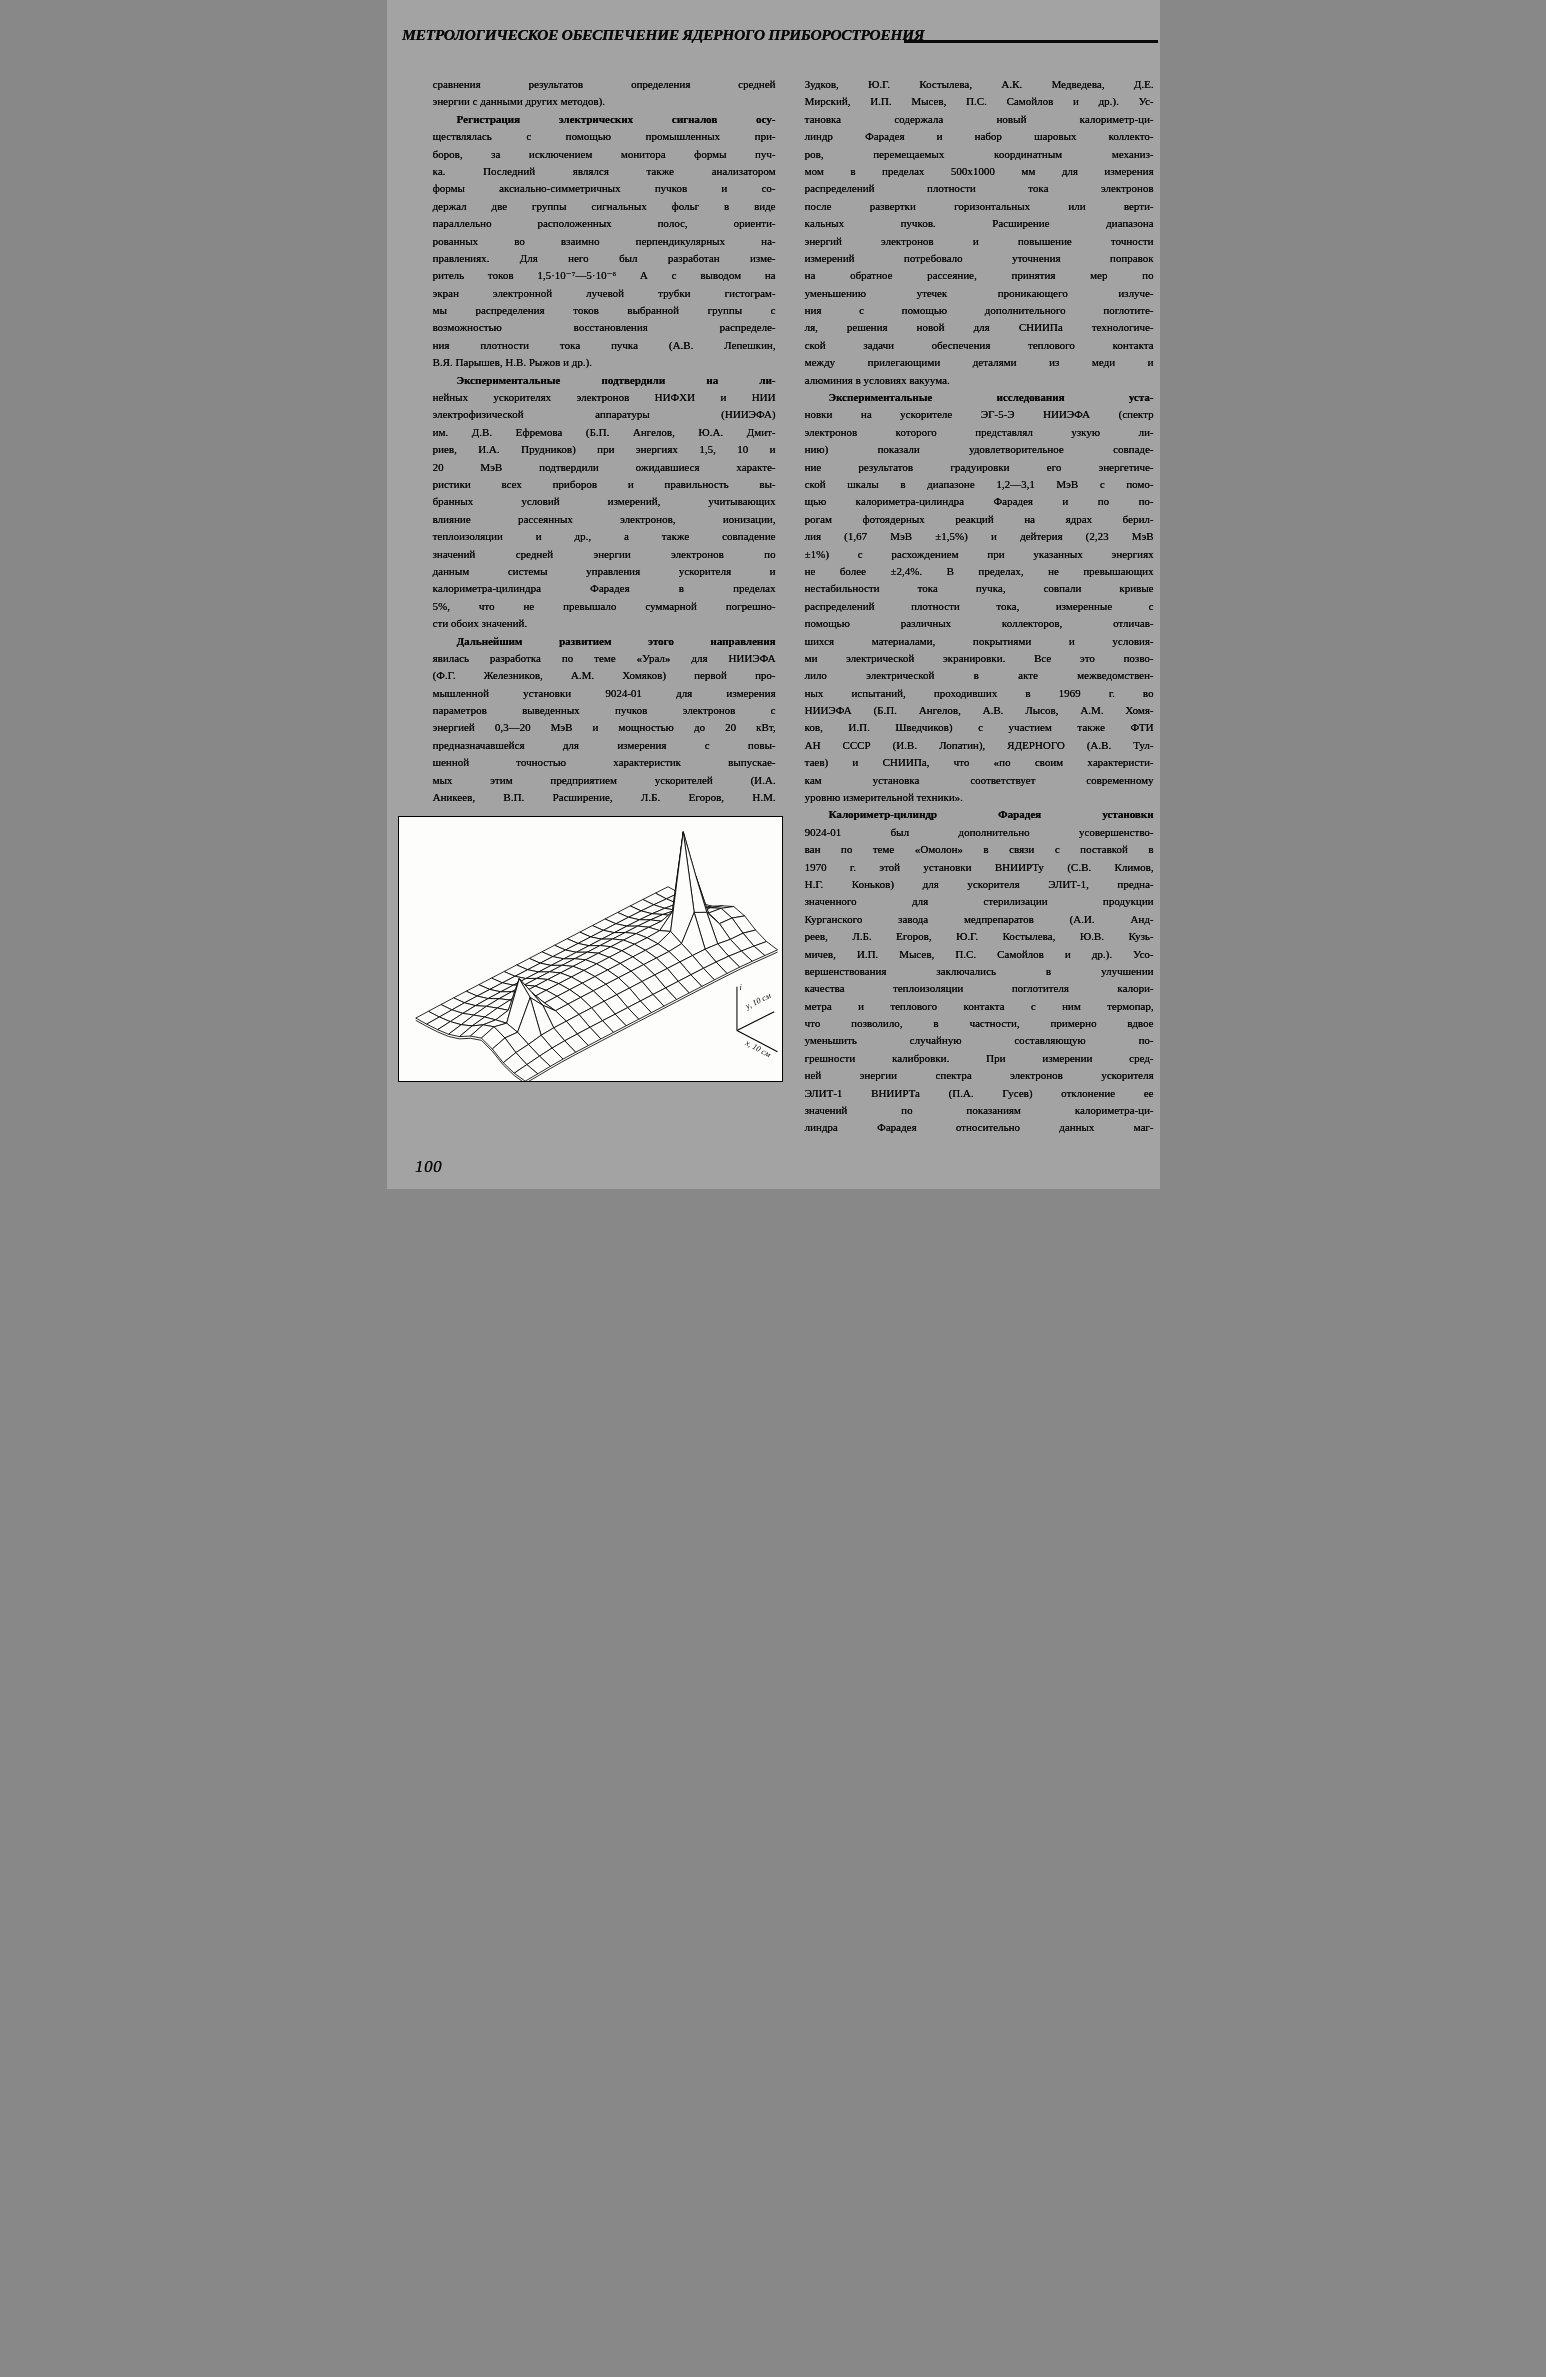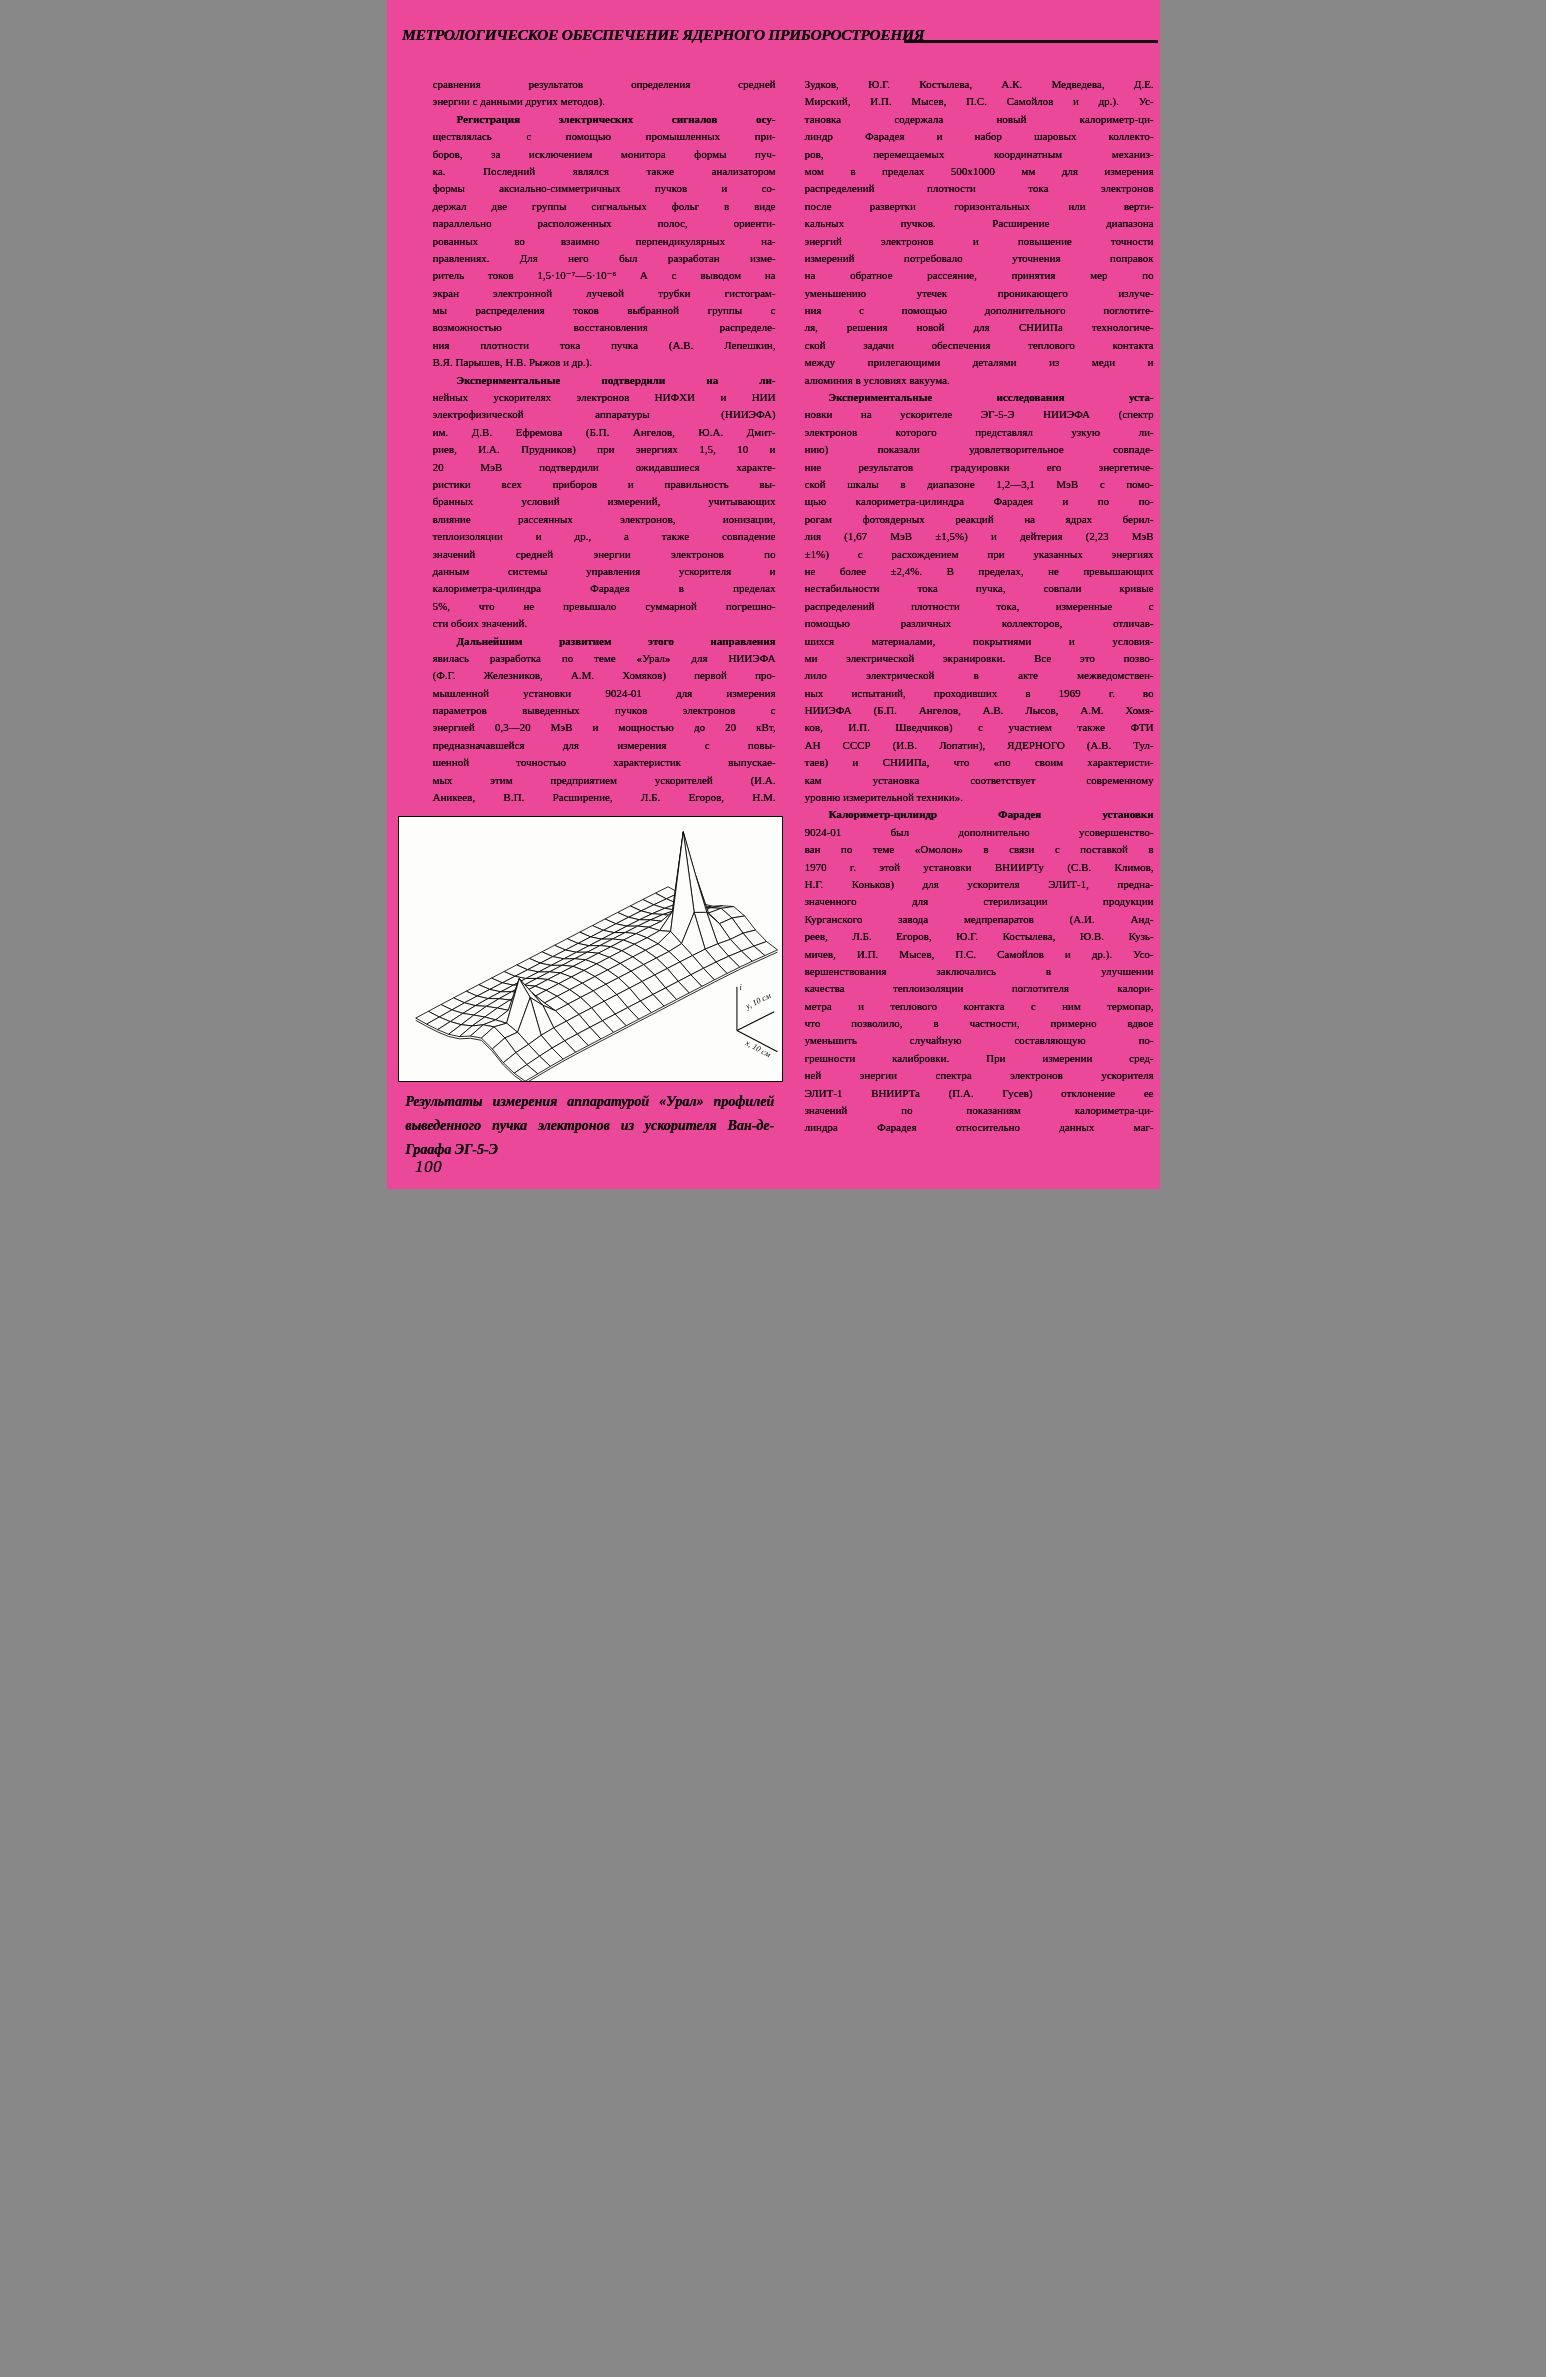--- a/index.html
+++ b/index.html
@@ -1,18 +1,18 @@
 <!DOCTYPE html>
 <html style="font-size:10.3px"><head>
 <meta charset="utf-8">
 <style>
   html,body{margin:0;padding:0;background:#888;}
   .page{
     position:relative;width:773px;height:1189px;margin:0 auto;
-    background:#ec4899;color:#0a0a0a;
+    background:#a3a3a3;color:#0a0a0a;
     font-family:"Liberation Serif","DejaVu Serif",serif;
     overflow:hidden;
   }
   .hdr{
     position:absolute;left:15.5px;top:26px;
     font-style:italic;font-weight:bold;font-size:15.5px;line-height:17px;
     letter-spacing:-0.3px;white-space:nowrap;
     text-shadow:0.2px 0 0 #0a0a0a;
   }
   .hdr-rule{
@@ -376,22 +376,17 @@
         <polyline points="26.0,315.3 43.0,324.7 60.0,333.3 77.0,340.4 94.0,344.1 111.0,343.2 128.0,346.4 145.0,363.3 162.0,384.6 179.0,401.0 196.0,413.3 215.6,401.9 235.2,390.2 254.8,379.0 274.4,368.4 294.0,358.0 313.6,347.7 333.2,337.5 352.8,327.3 372.4,317.1 392.0,306.9 411.6,296.7 431.2,286.5 450.8,276.3 470.4,266.1 490.0,256.0 509.6,246.0 529.2,236.2 548.8,227.0 568.4,218.2 588.0,209.3" fill="none" stroke="#000" stroke-width="1.3"></polyline>
         <line x1="525" y1="331" x2="525" y2="263" stroke="#000" stroke-width="1.6"></line>
         <line x1="525" y1="331" x2="583" y2="302" stroke="#000" stroke-width="1.6"></line>
         <line x1="525" y1="331" x2="588" y2="364" stroke="#000" stroke-width="1.6"></line>
         <text x="529" y="268" font-size="13" font-style="italic" font-family="&quot;Liberation Serif&quot;,&quot;DejaVu Serif&quot;,serif" fill="#000">i</text>
         <text x="541" y="298" font-size="13" font-style="italic" font-family="&quot;Liberation Serif&quot;,&quot;DejaVu Serif&quot;,serif" fill="#000" transform="rotate(-26 541 298)">у, 10 см</text>
         <text x="537" y="353" font-size="13" font-style="italic" font-family="&quot;Liberation Serif&quot;,&quot;DejaVu Serif&quot;,serif" fill="#000" transform="rotate(28 537 353)">х, 10 см</text>
       </svg>
     </div>
 
-  <div class="caption">
-      <div class="cap-line j">Результаты измерения аппаратурой «Урал» профилей</div>
-      <div class="cap-line j">выведенного пучка электронов из ускорителя Ван-де-</div>
-      <div class="cap-line end">Граафа ЭГ-5-Э</div>
-    </div>
 
   <div class="pageno">100</div>
 
 </div>
 
 
 </body></html>

